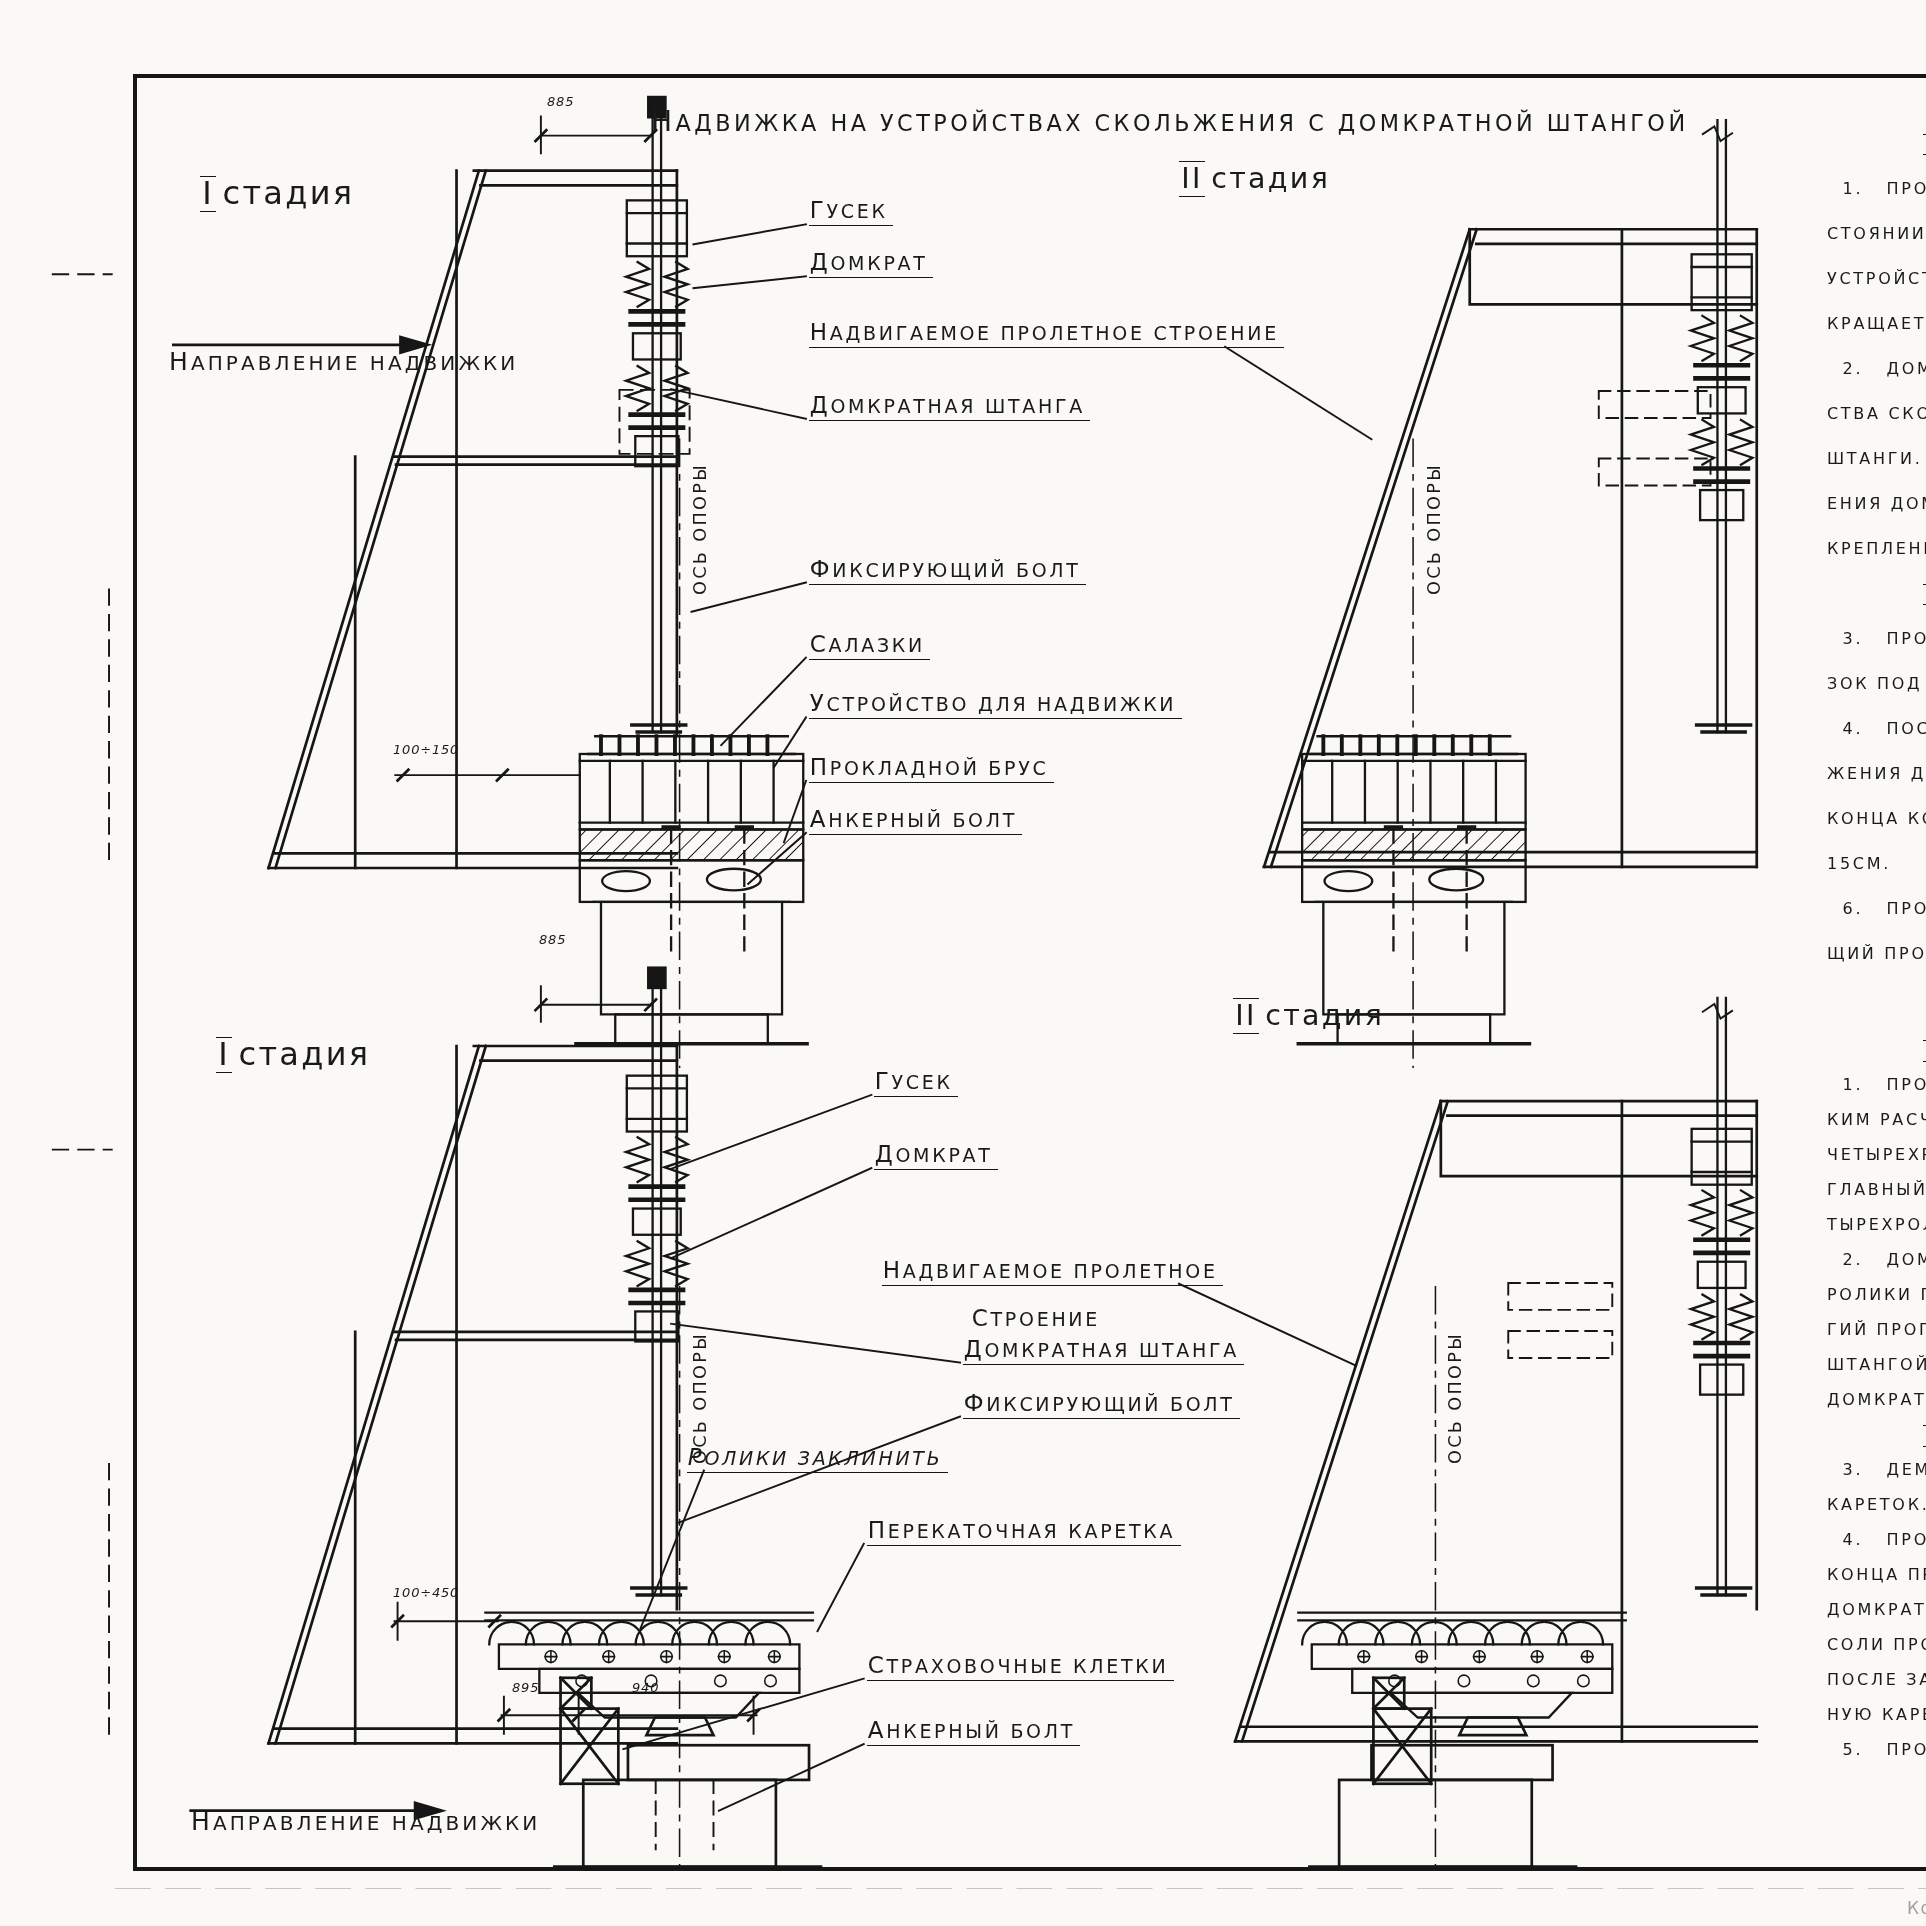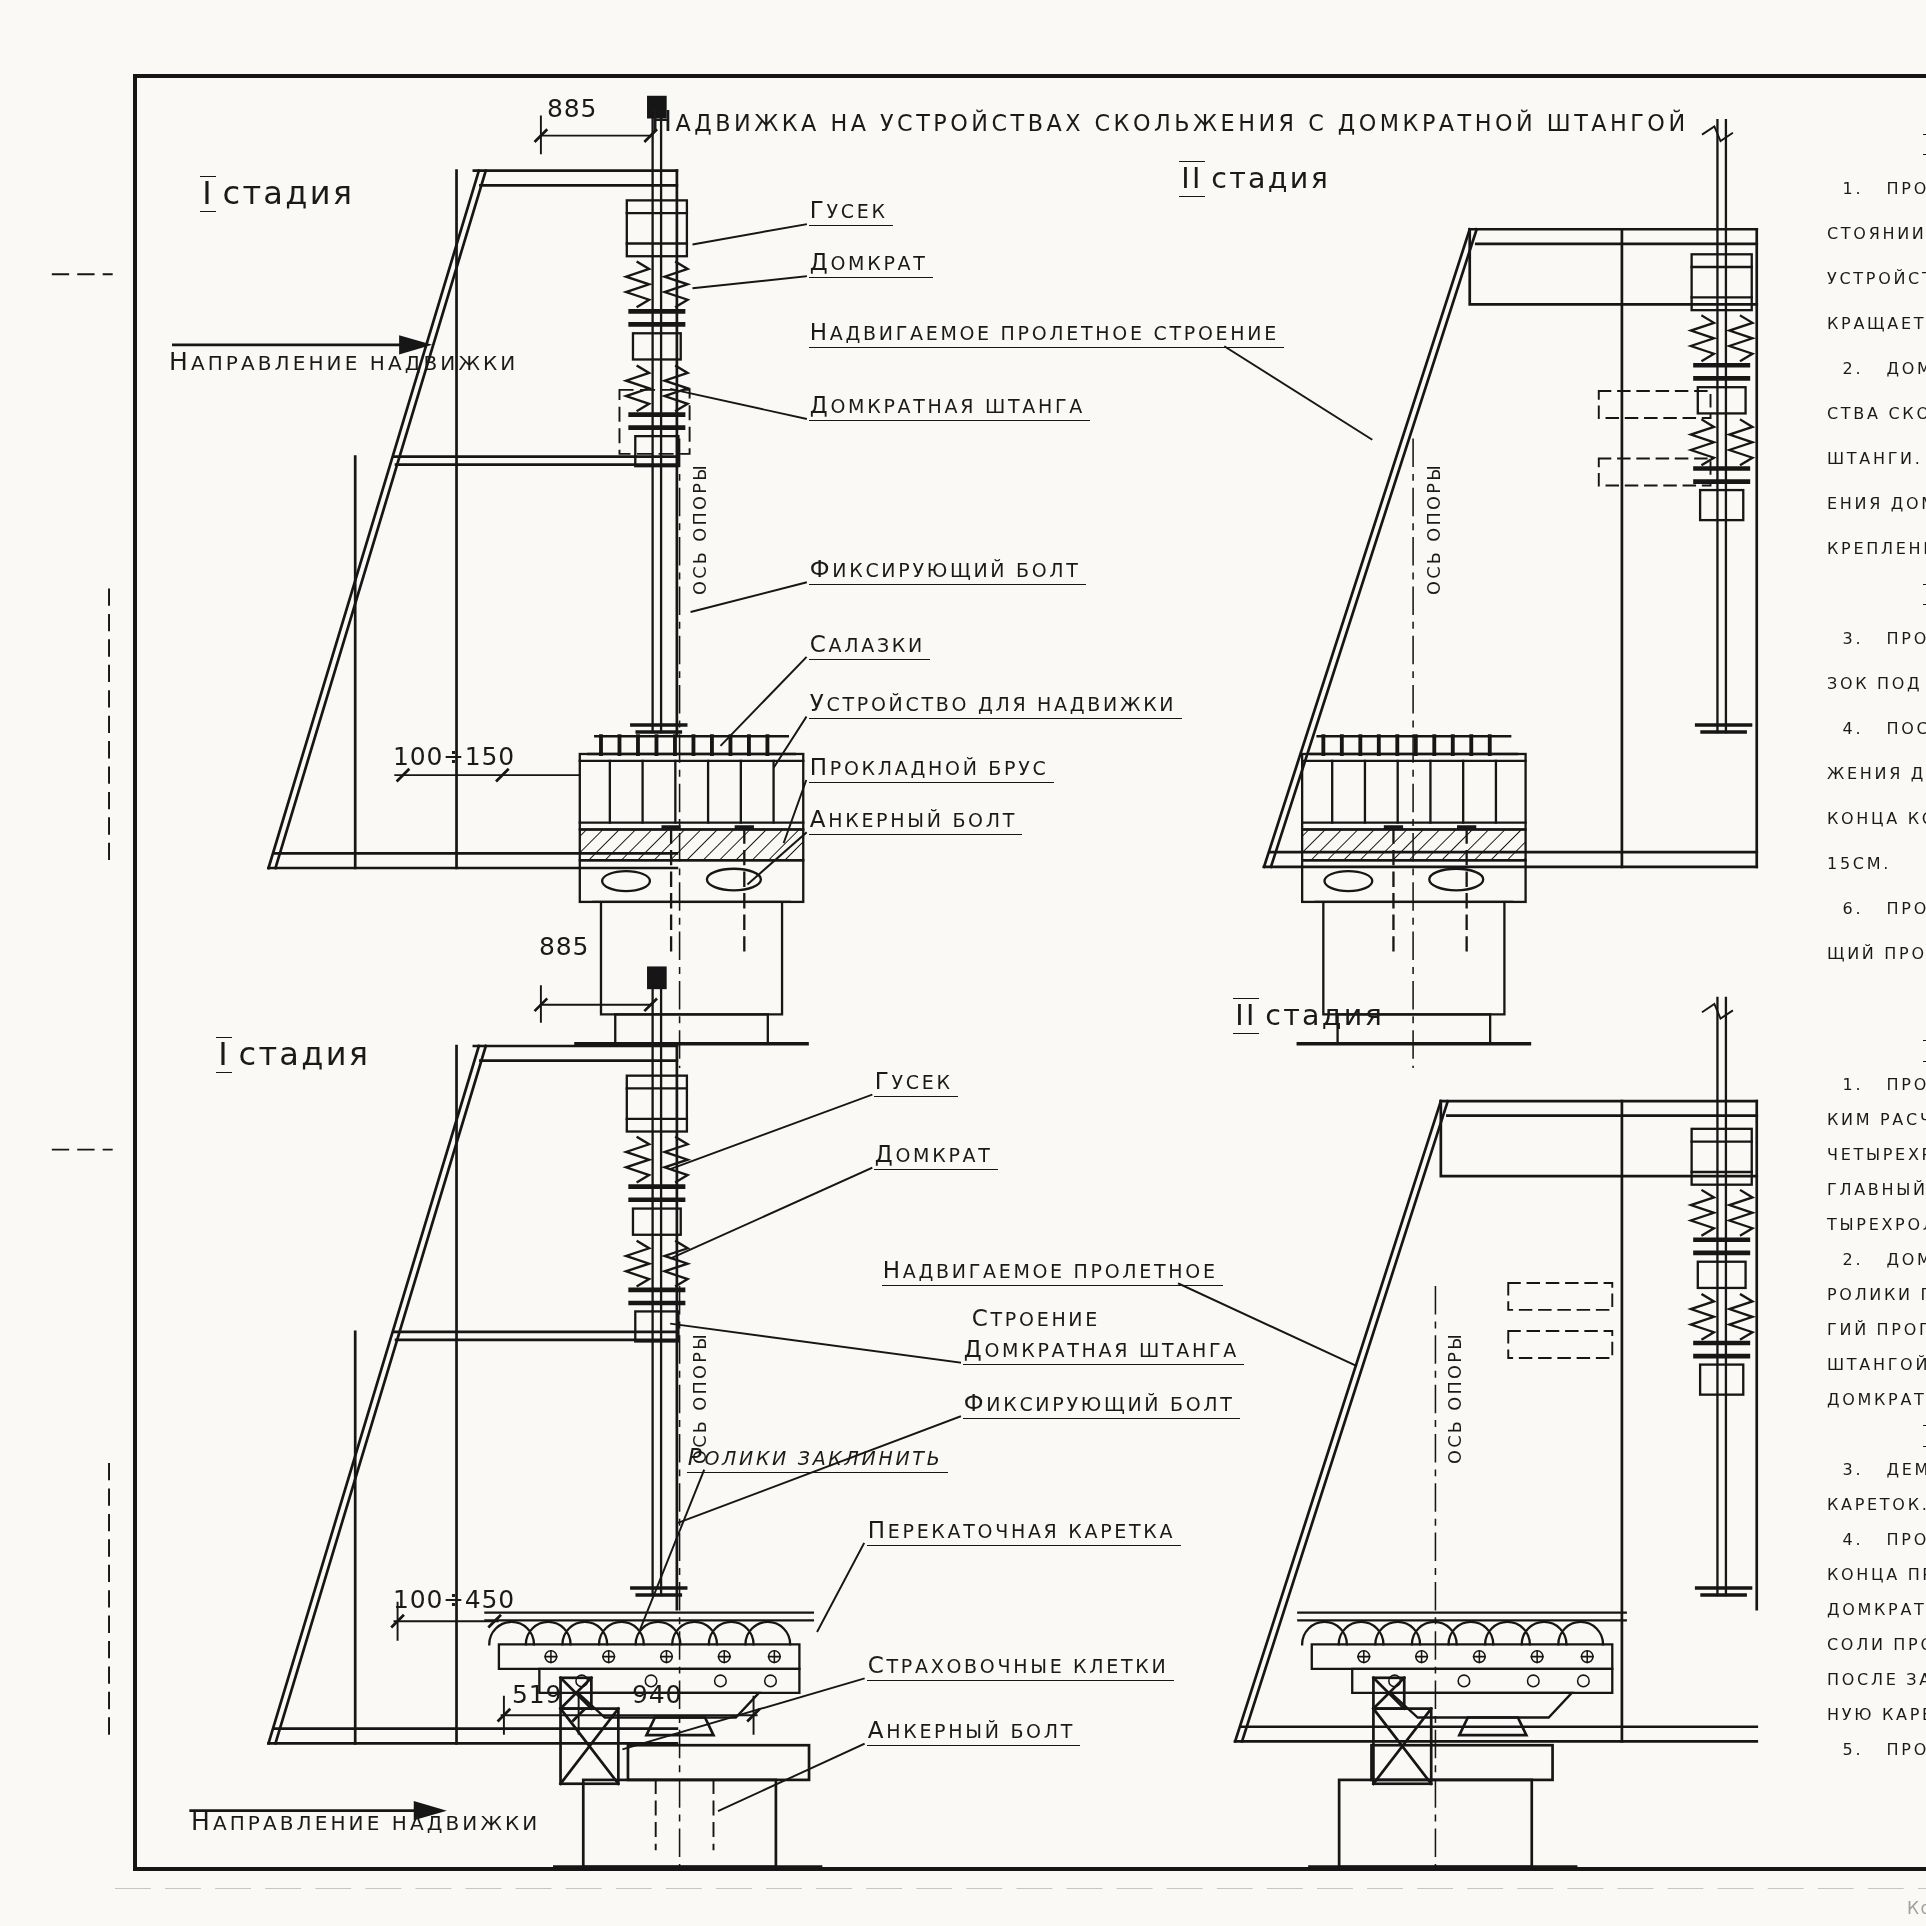--- a/index.html
+++ b/index.html
@@ -6,21 +6,21 @@
   *{box-sizing:border-box;}
   #sheet{position:relative;width:2753px;height:1961px;background:#faf9f5;color:#1a1a1a;
          font-family:"DejaVu Sans",sans-serif;overflow:hidden;}
   #frame{position:absolute;left:133px;top:74px;width:2581px;height:1797px;border:4.2px solid #161616;}
   #linework{position:absolute;left:0;top:0;}
   
   .dl{position:absolute;font-size:19px;letter-spacing:2.7px;text-transform:uppercase;white-space:nowrap;
       border-bottom:1.9px solid #161616;padding:0 5.4px 2.3px 0.8px;line-height:21.6px;}
   .dl::first-letter{font-size:23px;}
   .dl.nolin{border-bottom:none;}
-  .dim{position:absolute;font-size:25px;letter-spacing:0.8px;white-space:nowrap;}
+  .dim{position:absolute;font-size:13px;letter-spacing:0.8px;white-space:nowrap;font-style:italic;}
   .stitle{position:absolute;font-size:22.3px;letter-spacing:3.5px;text-transform:uppercase;white-space:nowrap;}
   .stitle::first-letter{font-size:28px;}
   .stg{position:absolute;font-size:32px;letter-spacing:2.3px;white-space:nowrap;}
   .rn{display:inline-block;border-top:1.9px solid #161616;border-bottom:1.9px solid #161616;
       padding:0 2.3px 0.8px;margin-right:6.2px;line-height:33px;}
   .vlab{position:absolute;transform:rotate(-90deg);transform-origin:left top;font-size:17.7px;
         letter-spacing:2.3px;text-transform:uppercase;white-space:nowrap;}
   .dirlab{position:absolute;font-size:20px;letter-spacing:3.1px;text-transform:uppercase;white-space:nowrap;margin-top:41px;}
   .dirlab::first-letter{font-size:25px;}
   
@@ -296,21 +296,21 @@
   <div class="dl" style="left:882px;top:1260px;text-align:right;">Надвигаемое пролетное</div>
   <div class="dl nolin" style="left:971px;top:1308px;">строение</div>
   <div class="dl" style="left:963px;top:1339px;">Домкратная штанга</div>
   <div class="dl" style="left:963px;top:1393px;">Фиксирующий болт</div>
   <div class="dl" style="left:687px;top:1447px;font-style:italic;">Ролики заклинить</div>
   <div class="dl" style="left:867px;top:1520px;">Перекаточная каретка</div>
   <div class="dl" style="left:867px;top:1655px;">Страховочные клетки</div>
   <div class="dl" style="left:867px;top:1720px;">Анкерный болт</div>
 
   <div class="dim" style="left:393px;top:1585px;">100÷450</div>
-  <div class="dim" style="left:512px;top:1680px;">519</div>
+  <div class="dim" style="left:512px;top:1680px;">895</div>
   <div class="dim" style="left:632px;top:1680px;">940</div>
   <div class="dirlab" style="left:191px;top:1766px;">Направление надвижки</div>
 
   <div id="tcol">
     <div class="psec1 p1">
       <div class="thead">Последовательность производства работ</div>
       <div>
           <div class="tline stage"><span class="rn">I</span>стадия.</div>
           <div class="tline">  1.   Пролетное строение надвигается в пролет до опоры. При рас-</div>
           <div class="tline">стоянии между торцом пролетного строения и началом накаточного</div>

